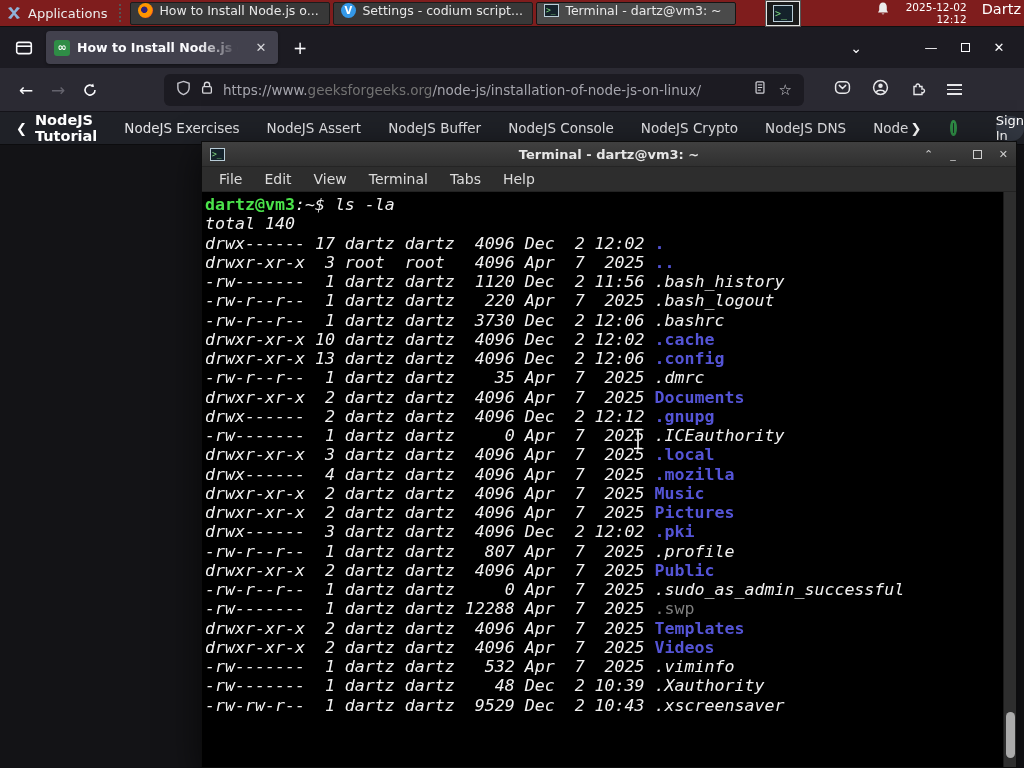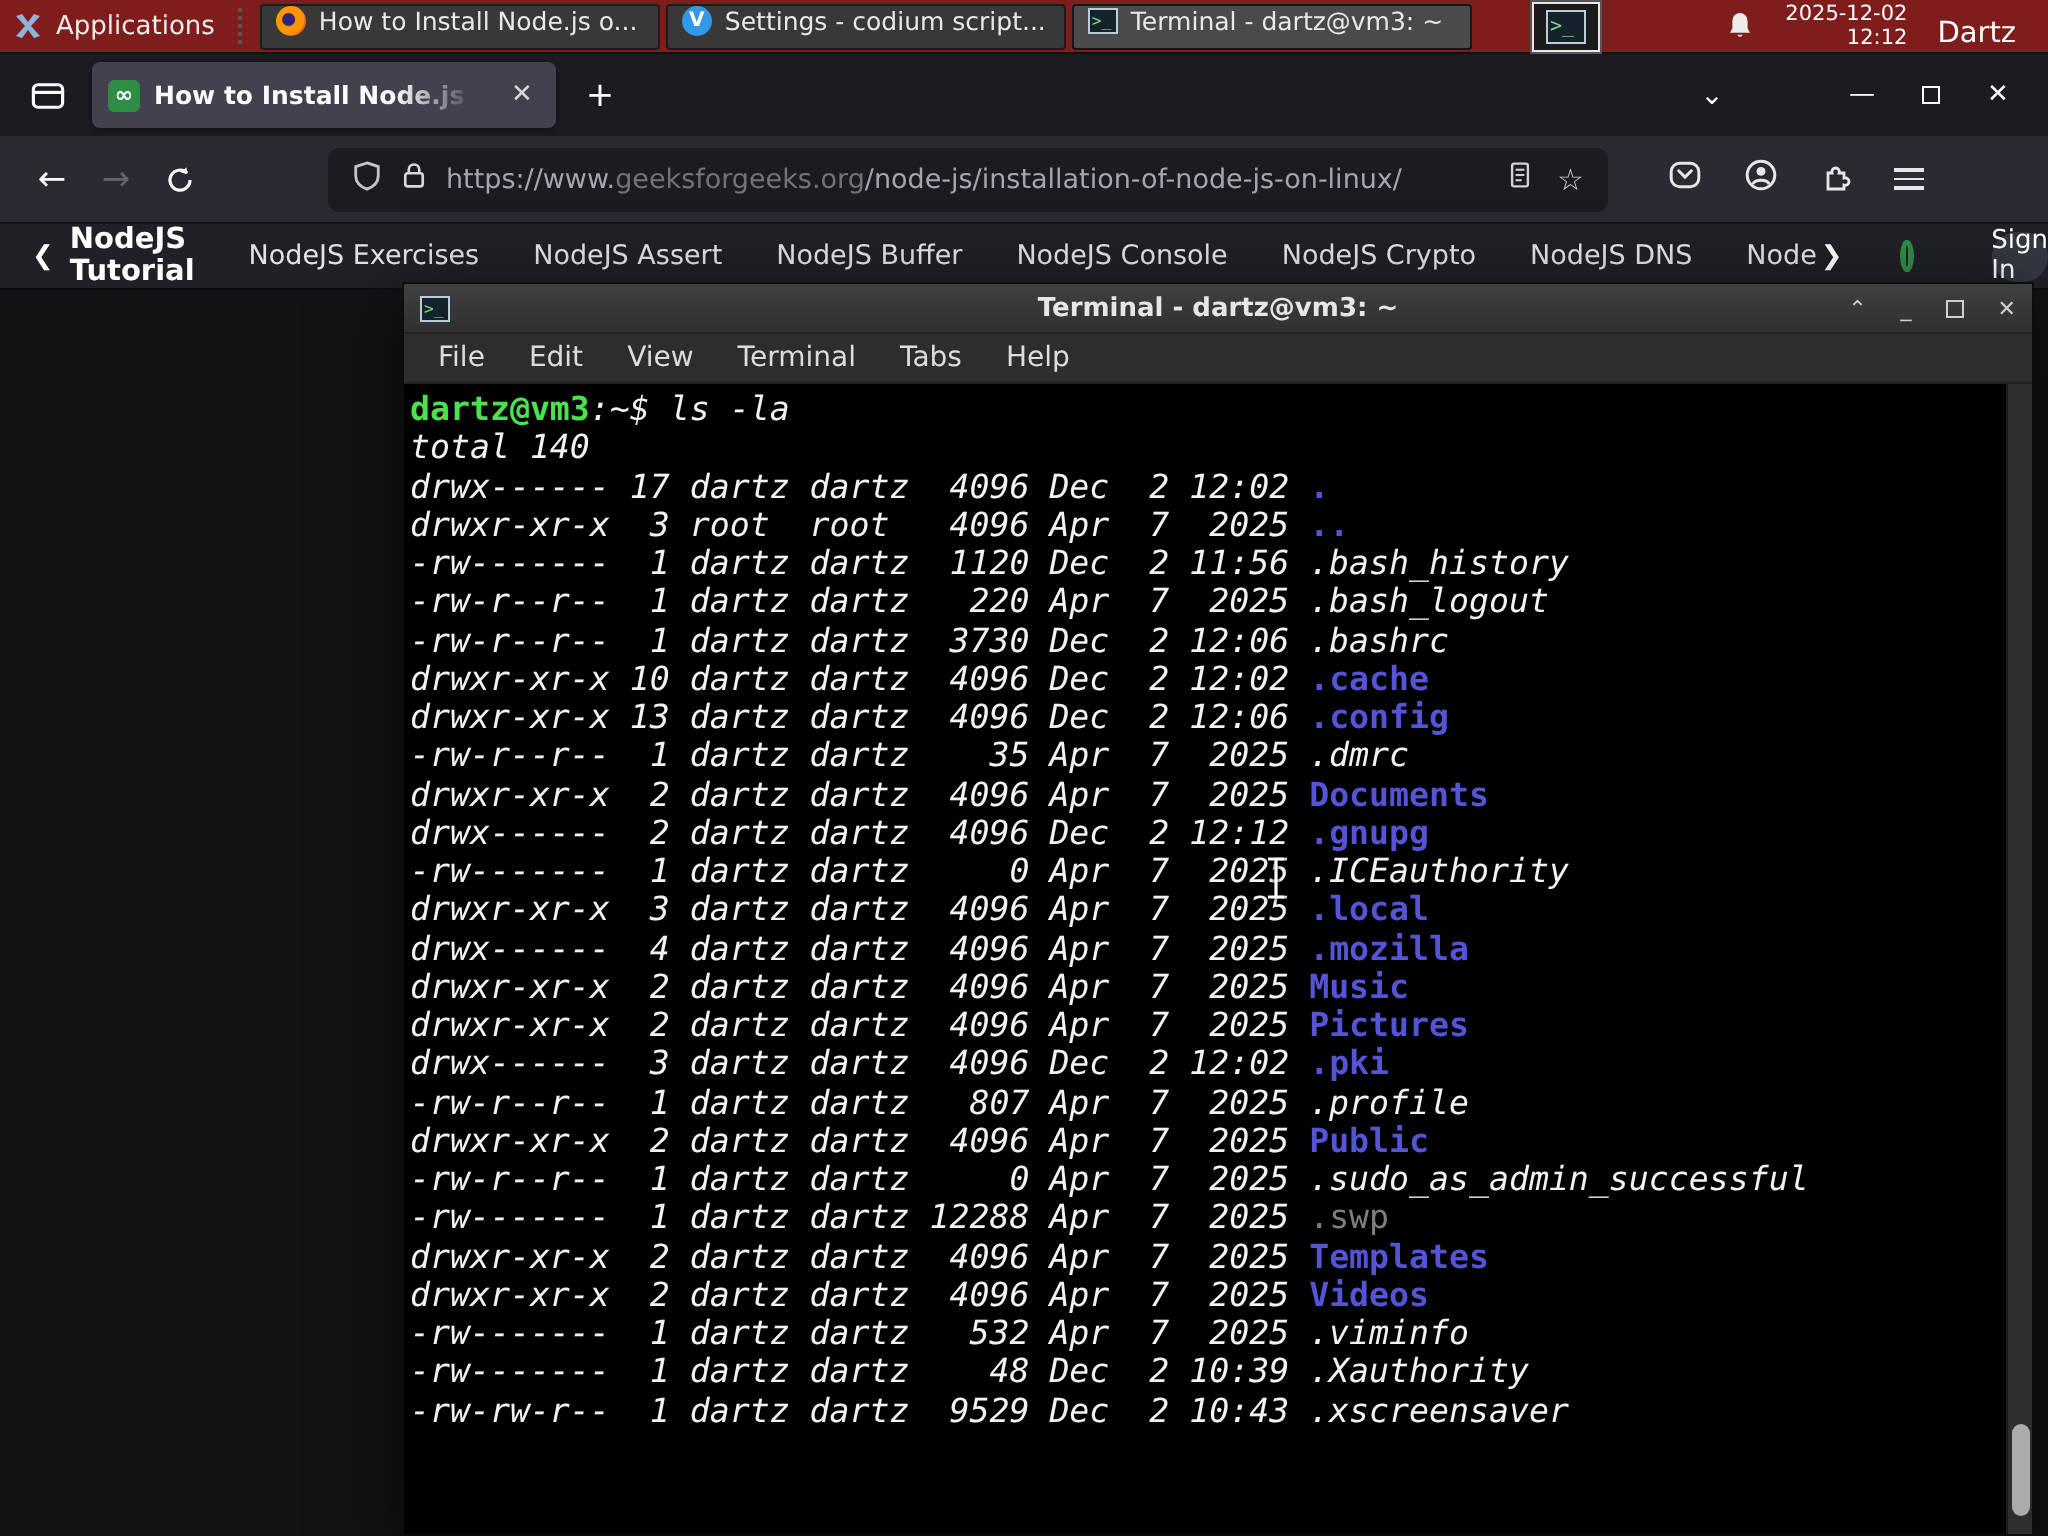--- a/index.html
+++ b/index.html
@@ -23,21 +23,21 @@
   .ic{width:16px;height:16px;flex:0 0 auto;display:flex;align-items:center;justify-content:center;}
   .ff-icon{width:15px;height:15px;border-radius:50%;
     background:radial-gradient(circle at 42% 45%, #30237a 0 24%, #ff9500 30% 62%, #ff5d1f 70%);}
   .codium-icon{width:15px;height:15px;border-radius:50%;background:#3498e8;color:#fff;
     font-size:10px;font-weight:bold;display:flex;align-items:center;justify-content:center;}
   .term-mini{width:15px;height:13px;background:#14222b;border:1px solid #b9cdd8;color:#7fd97f;
     font-family:"DejaVu Sans Mono",monospace;font-size:8px;line-height:11px;text-align:left;padding-left:1px;}
   .tray-term{position:absolute;left:766px;top:1px;width:34px;height:25px;display:flex;align-items:center;
     justify-content:center;background:#1b1b1b;border:1px solid #e6e6e6;outline:1px solid #555;}
   .tray-term .term-mini{width:20px;height:17px;font-size:10px;line-height:15px;}
-  .panel-right{margin-left:auto;display:flex;align-items:flex-end;gap:15px;padding-right:16px;}
+  .panel-right{margin-left:auto;display:flex;align-items:flex-start;gap:15px;padding-right:3px;}
   .clock{display:flex;flex-direction:column;align-items:flex-end;color:#ffffff;font-size:10.5px;line-height:1.15;}
   .panel-user{color:#ffffff;font-size:14.5px;}
   
   .browser{position:absolute;top:27px;left:0;right:0;bottom:0;z-index:1;}
   .tabbar{height:41px;background:#1c1b22;display:flex;align-items:center;padding:0 8px;}
   .sq-btn{width:32px;height:32px;border-radius:4px;display:flex;align-items:center;justify-content:center;color:#fbfbfe;}
   .tab{width:232px;height:33px;border-radius:4px;background:#42414d;display:flex;align-items:center;
     gap:7px;padding:0 8px;margin-left:6px;box-shadow:0 1px 3px rgba(0,0,0,.4);}
   .favicon{width:16px;height:16px;border-radius:3px;background:#2f8d46;color:#fff;font-size:11px;
     font-weight:bold;display:flex;align-items:center;justify-content:center;flex:0 0 auto;}

